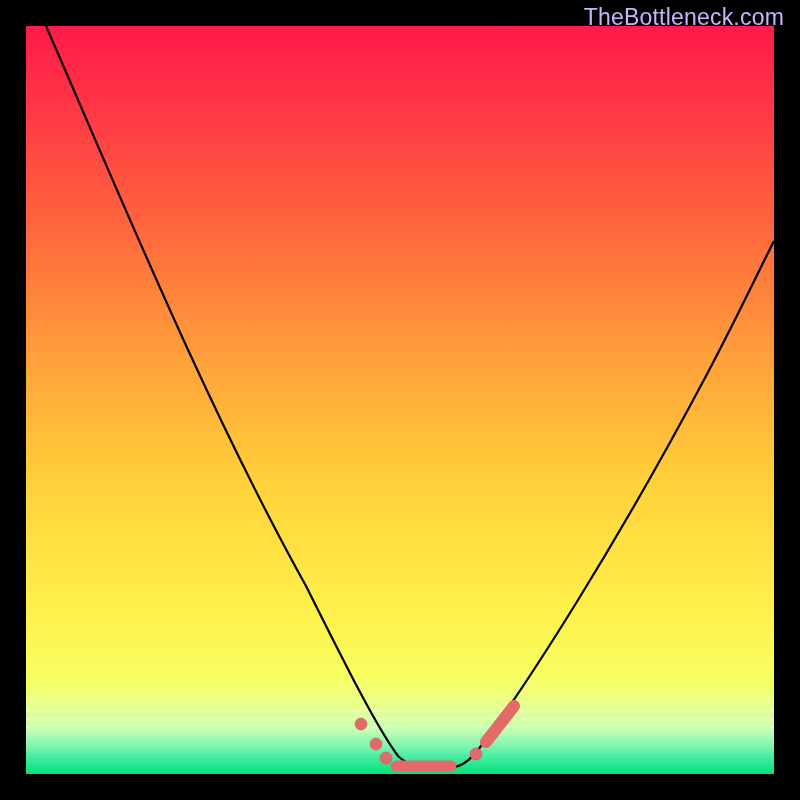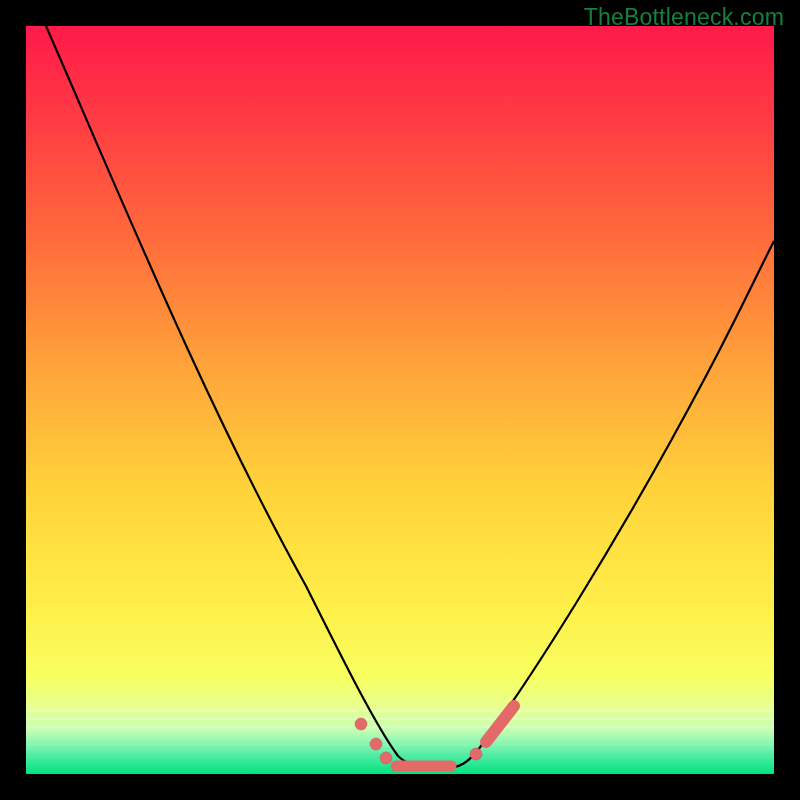--- a/index.html
+++ b/index.html
@@ -16,21 +16,21 @@
     left: 0;
     top: 0;
     width: 800px;
     height: 800px;
     background: #000;
   }
   .attribution {
     position: absolute;
     top: 4px;
     right: 16px;
-    color: #15803d;
+    color: #c4b5fd;
     font-size: 23px;
     font-weight: 500;
     letter-spacing: 0.2px;
   }
   
   .plot {
     position: absolute;
     left: 26px;
     top: 26px;
     width: 748px;

